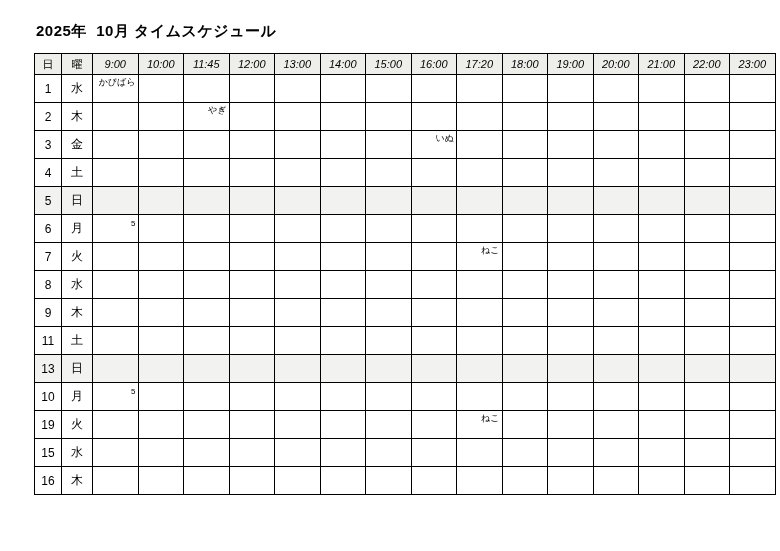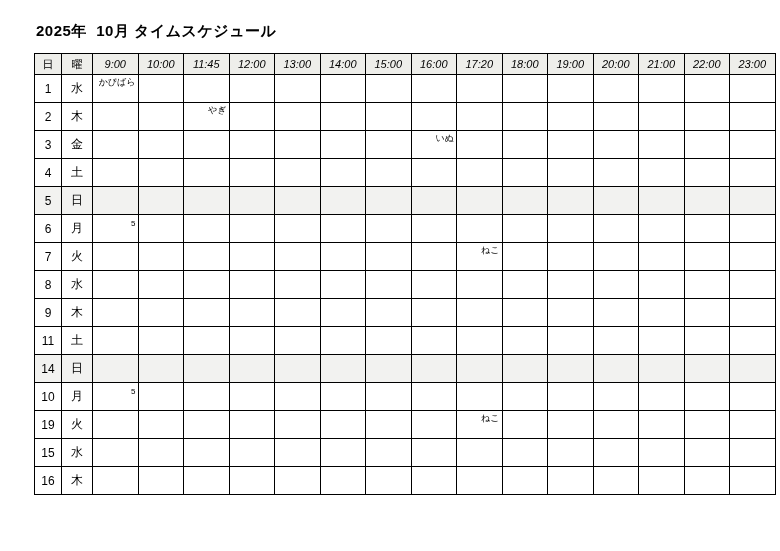--- a/index.html
+++ b/index.html
@@ -311,21 +311,21 @@
           <td class="slot"></td>
           <td class="slot"></td>
           <td class="slot"></td>
           <td class="slot"></td>
           <td class="slot"></td>
           <td class="slot"></td>
           <td class="slot"></td>
           <td class="slot"></td>
         </tr>
         <tr class="weekend">
-          <td class="daynum">14</td>
+          <td class="daynum">13</td>
           <td class="weekday">日</td>
           <td class="slot"></td>
           <td class="slot"></td>
           <td class="slot"></td>
           <td class="slot"></td>
           <td class="slot"></td>
           <td class="slot"></td>
           <td class="slot"></td>
           <td class="slot"></td>
           <td class="slot"></td>

